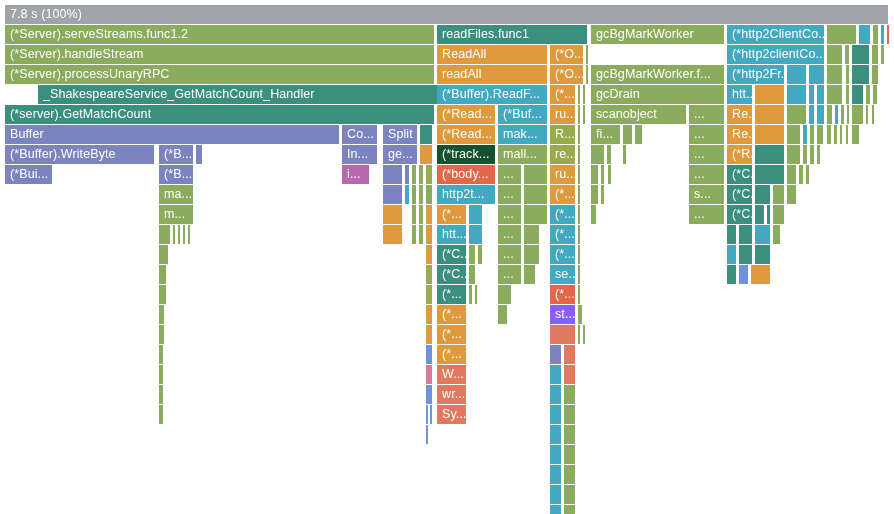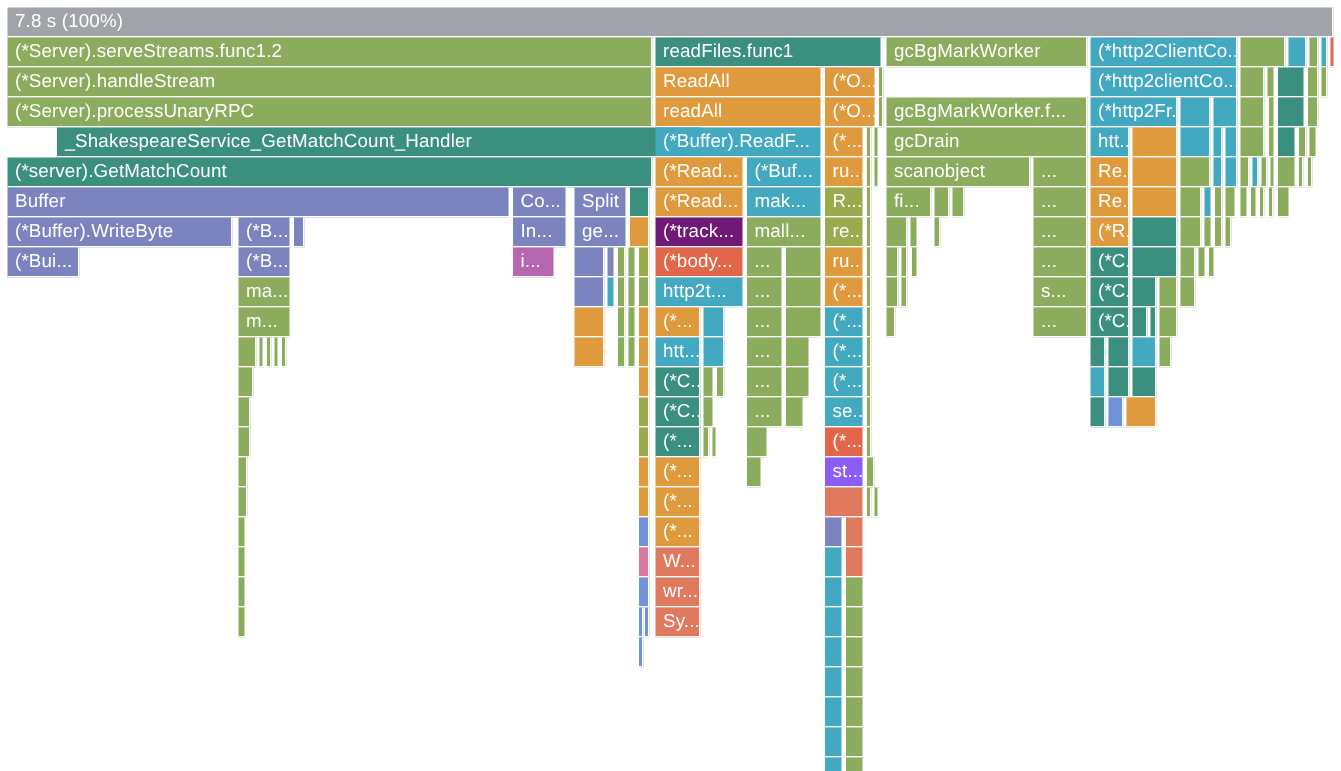--- a/index.html
+++ b/index.html
@@ -336,21 +336,21 @@
     </div>
     <div class="frame" style="left: 342px; width: 36px; top: 145px; background: rgb(123, 132, 191);">
       <span class="lbl">In...</span>
     </div>
     <div class="frame" style="left: 383px; width: 35px; top: 145px; background: rgb(123, 132, 191);">
       <span class="lbl">ge...</span>
     </div>
     <div class="frame no-label" style="left: 420px; width: 13px; top: 145px; background: rgb(224, 154, 62);">
       <span class="lbl"></span>
     </div>
-    <div class="frame" style="left: 437px; width: 59px; top: 145px; background: #701a75;">
+    <div class="frame" style="left: 437px; width: 59px; top: 145px; background: #14532d;">
       <span class="lbl">(*track...</span>
     </div>
     <div class="frame" style="left: 498px; width: 50px; top: 145px; background: rgb(139, 171, 93);">
       <span class="lbl">mall...</span>
     </div>
     <div class="frame" style="left: 550px; width: 26px; top: 145px; background: rgb(154, 171, 78);">
       <span class="lbl">re...</span>
     </div>
     <div class="frame no-label" style="left: 578px; width: 3px; top: 145px; background: rgb(139, 171, 93);">
       <span class="lbl"></span>

